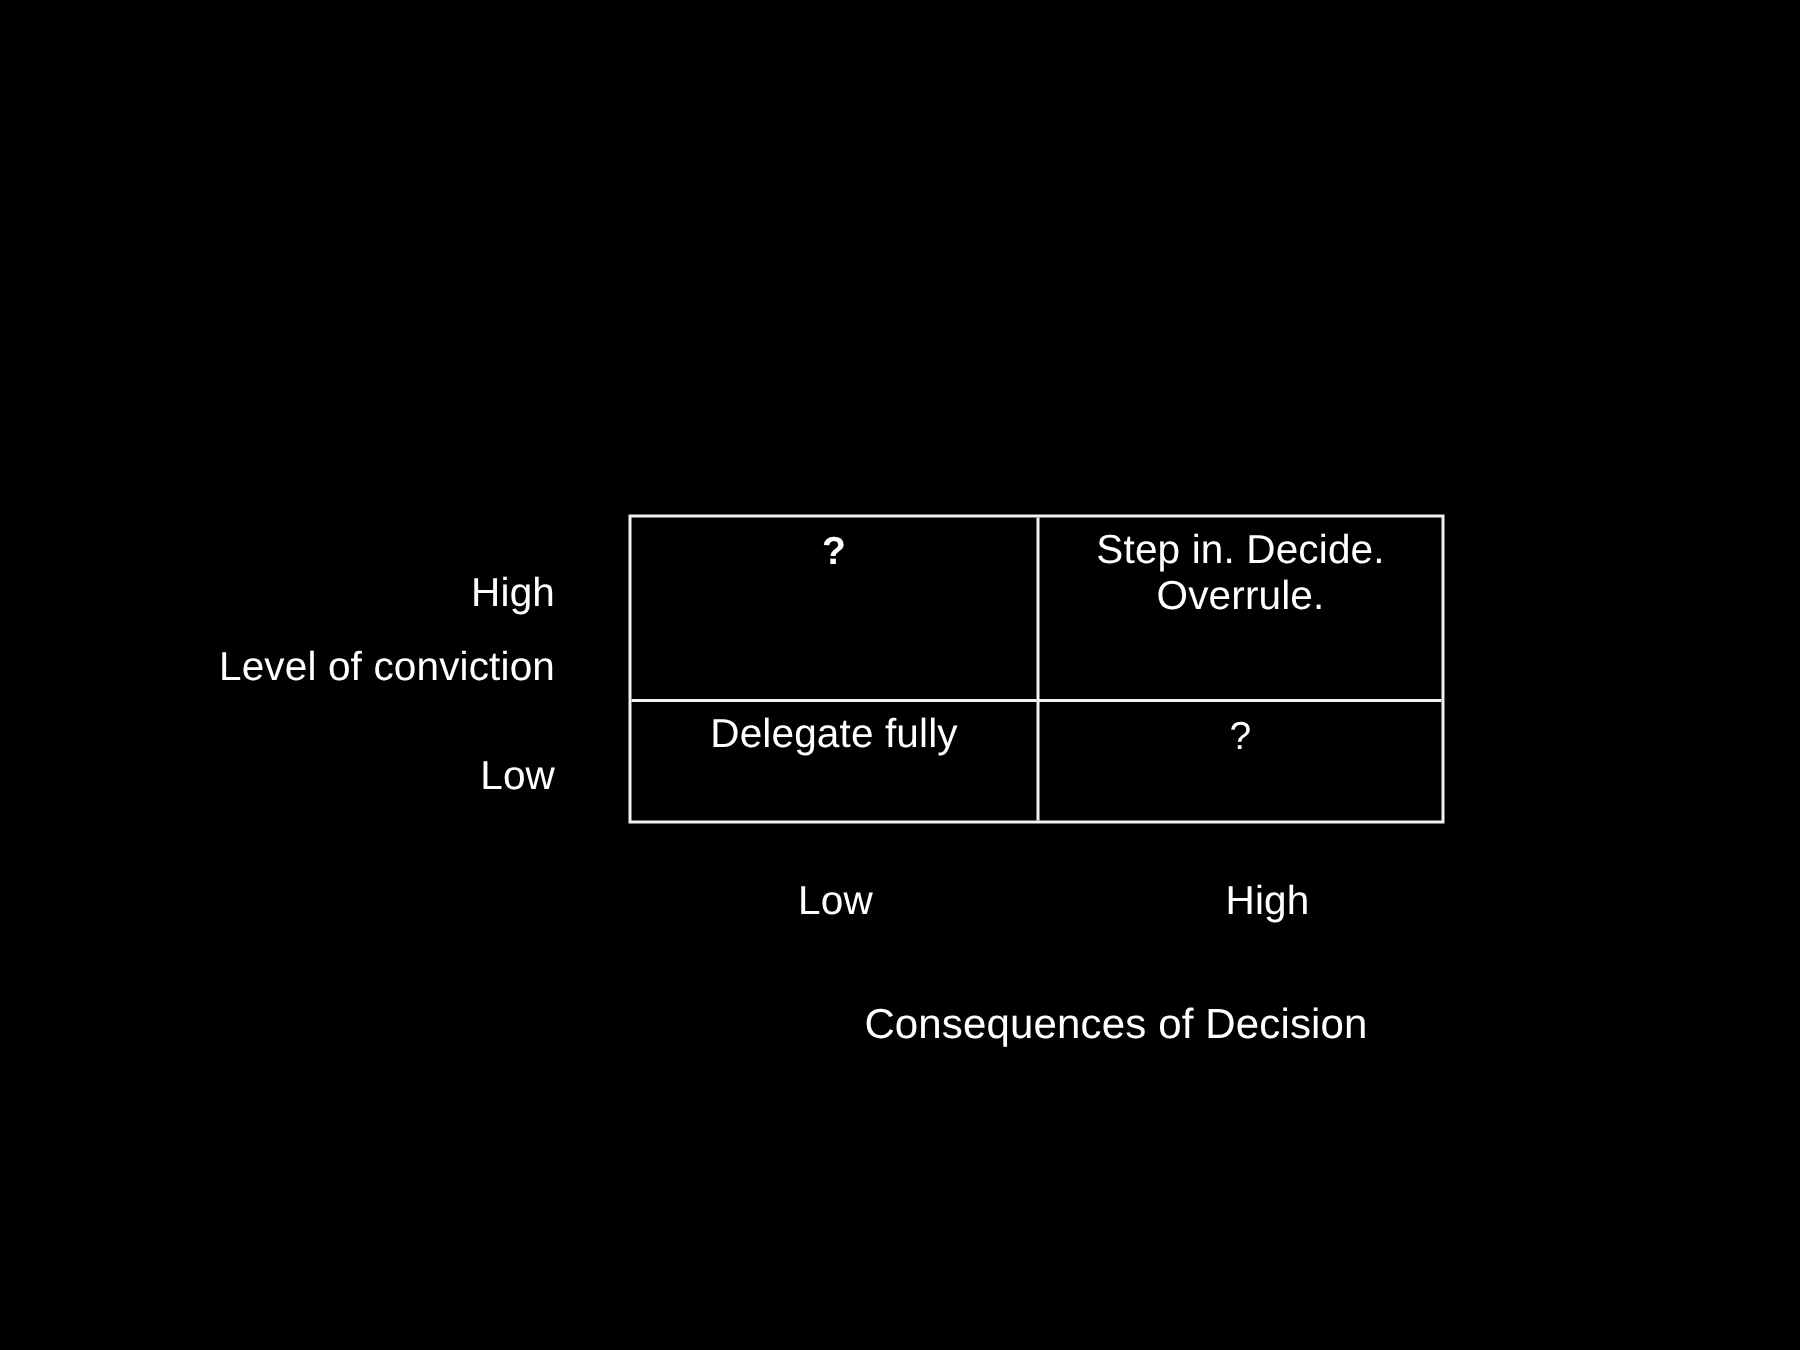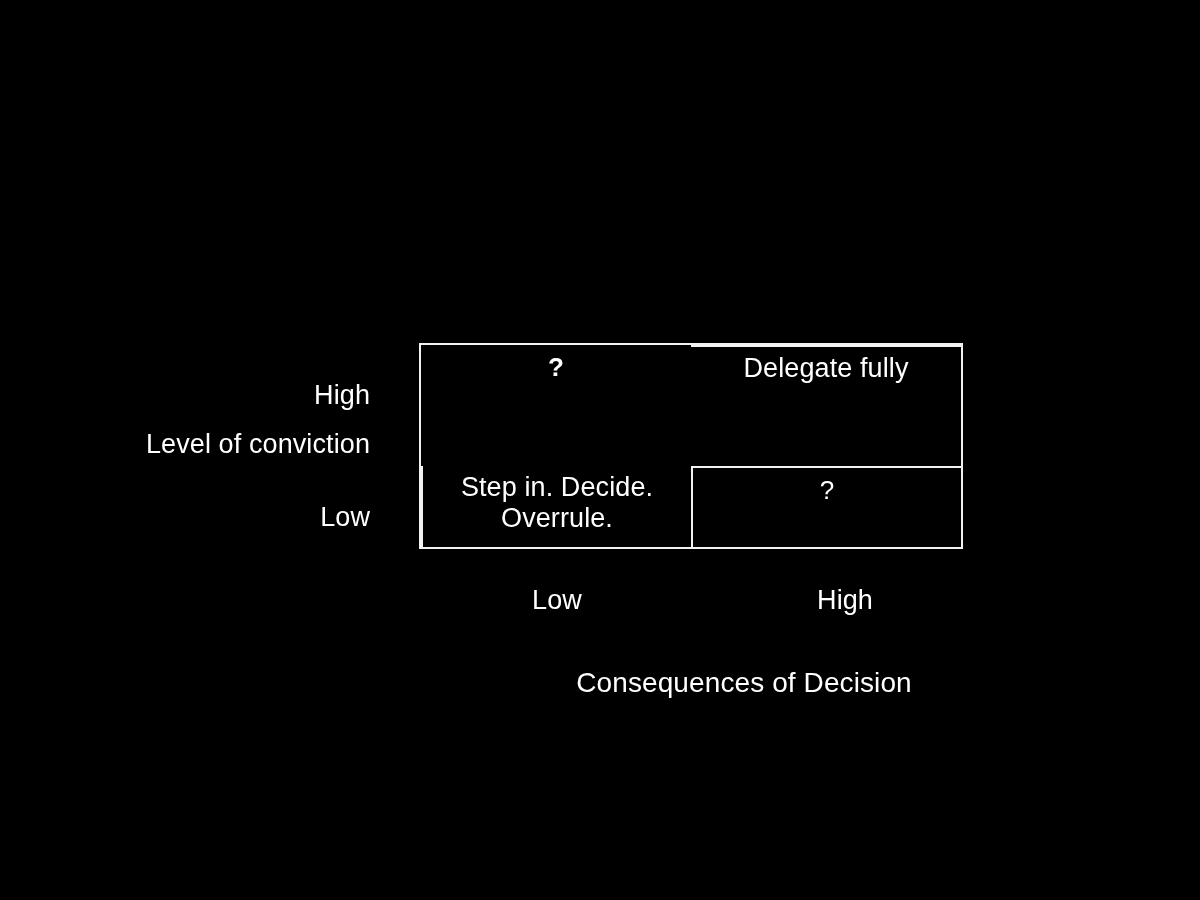--- a/index.html
+++ b/index.html
@@ -135,29 +135,29 @@
   <div class="y-axis-title">Level of conviction</div>
 
   <div class="y-tick low">Low</div>
 
   <div class="matrix">
 
     <div class="cell col-left row-top q-bold">
       <span class="txt">?</span>
     </div>
 
-    <div class="cell col-left row-bottom">
-      <span class="txt">Delegate fully</span>
-    </div>
-
     <div class="cell col-right row-top">
       <span>
         <span class="txt">Step in. Decide.</span>
         <span class="txt">Overrule.</span>
       </span>
+    </div>
+
+    <div class="cell col-left row-bottom">
+      <span class="txt">Delegate fully</span>
     </div>
 
     <div class="cell col-right row-bottom q-thin">
       <span class="txt">?</span>
     </div>
 
   </div>
 
   <div class="x-tick low">Low</div>
 

